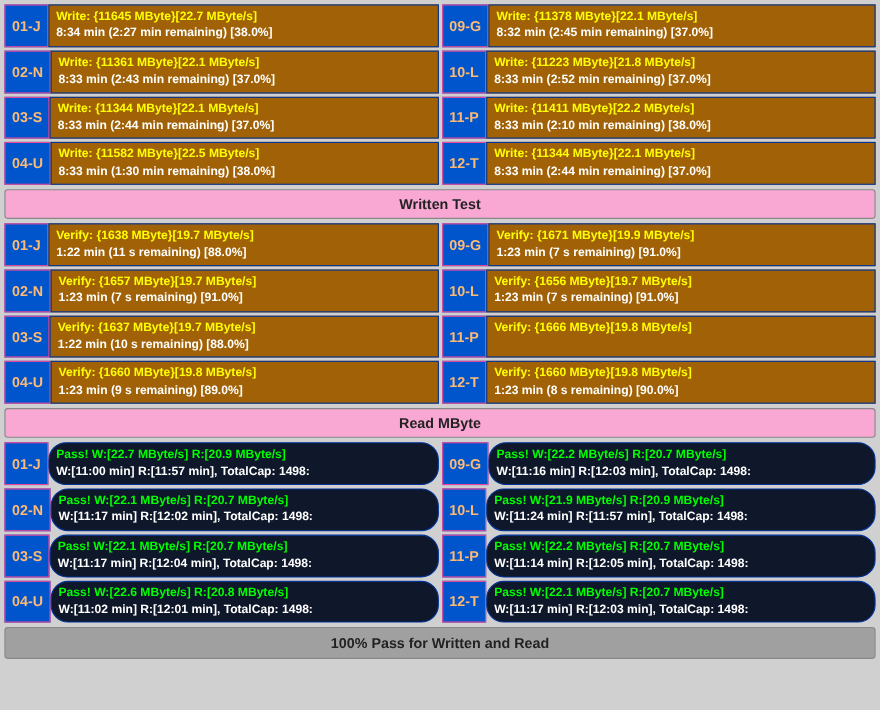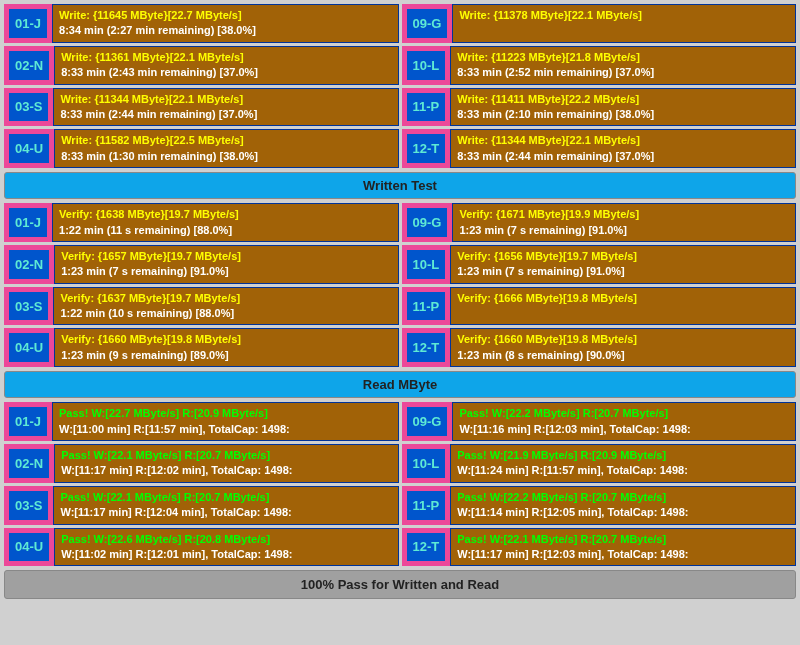--- a/index.html
+++ b/index.html
@@ -22,62 +22,63 @@
       display: grid;
       grid-template-columns: 1fr 1fr;
       gap: 3px;
     }
     .drive-cell {
       display: flex;
       align-items: stretch;
     }
     .drive-label {
       background: #0055cc;
-      color: #5eead4;
+      color: #fdba74;
       font-weight: bold;
       font-size: 13px;
       padding: 4px 6px;
       display: flex;
       align-items: center;
       justify-content: center;
       min-width: 38px;
-      border: 5px solid #ec4899;
+      border: 1px solid #ec4899;
     }
     .drive-info {
       background: #a16207;
       color: #ffff00;
       font-size: 11px;
       font-weight: bold;
       padding: 3px 6px;
       flex: 1;
       border: 1px solid #003399;
       line-height: 1.4;
     }
     .drive-info .line1 { color: #ffff00; }
     .drive-info .line2 { color: #ffffff; }
 
     .section-header {
-      background: #0ea5e9;
+      background: #f9a8d4;
       color: #222;
       text-align: center;
       font-weight: bold;
       font-size: 13px;
       padding: 5px 0;
       border: 1px solid #888;
       margin: 4px 0 3px 0;
       border-radius: 3px;
     }
 
     
     .verify-cell .drive-info .line1 { color: #ffff00; }
     .verify-cell .drive-info .line2 { color: #ffffff; }
 
     
     .pass-cell .drive-info {
-      background: #a16207;
+      background: #0f172a;
+      border-radius: 16px;
     }
     .pass-cell .drive-info .line1 { color: #00ff00; }
     .pass-cell .drive-info .line2 { color: #ffffff; }
 
     .footer-bar {
       background: #a0a0a0;
       color: #222;
       text-align: center;
       font-weight: bold;
       font-size: 13px;
@@ -98,20 +99,21 @@
           <div class="drive-label">01-J</div>
           <div class="drive-info">
             <div class="line1">Write: {11645 MByte}[22.7 MByte/s]</div>
             <div class="line2">8:34 min (2:27 min remaining)  [38.0%]</div>
           </div>
         </div>
         <div class="drive-cell verify-cell">
           <div class="drive-label">09-G</div>
           <div class="drive-info">
             <div class="line1">Write: {11378 MByte}[22.1 MByte/s]</div>
+            <div class="line2">8:32 min (2:45 min remaining)  [37.0%]</div>
           </div>
         </div>
         <div class="drive-cell verify-cell">
           <div class="drive-label">02-N</div>
           <div class="drive-info">
             <div class="line1">Write: {11361 MByte}[22.1 MByte/s]</div>
             <div class="line2">8:33 min (2:43 min remaining)  [37.0%]</div>
           </div>
         </div>
         <div class="drive-cell verify-cell">

